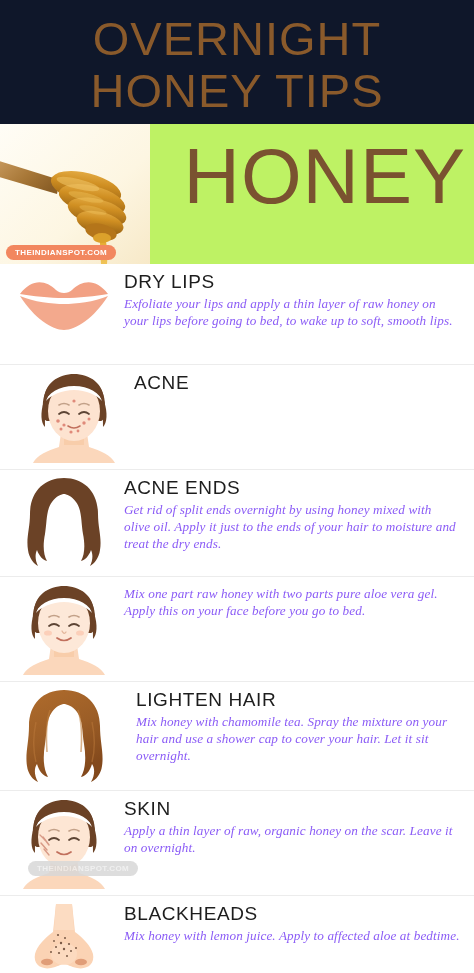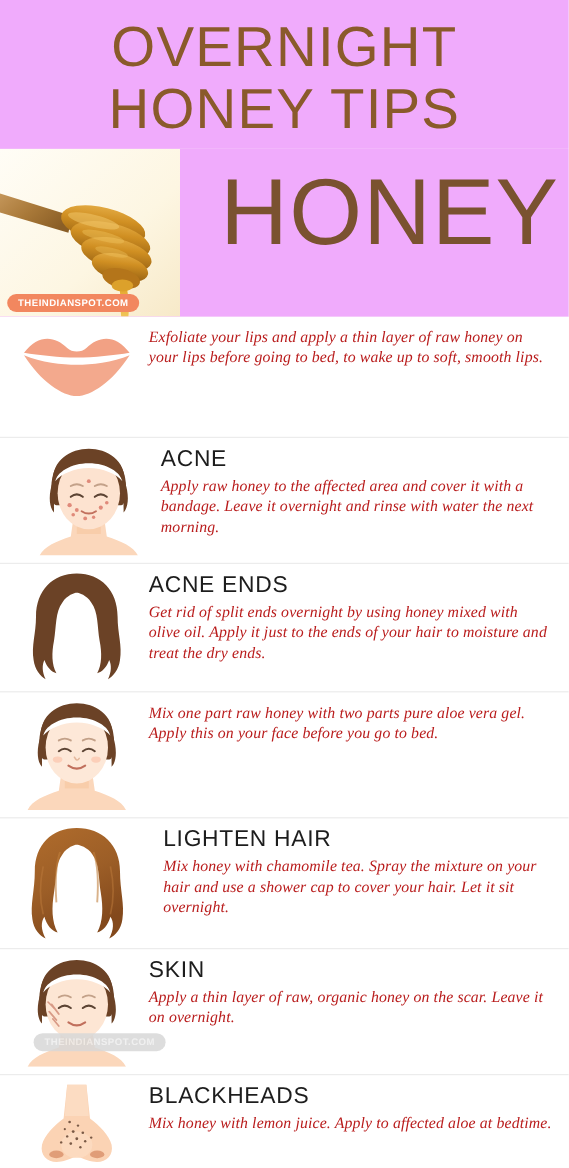--- a/index.html
+++ b/index.html
@@ -21,21 +21,21 @@
     width: 474px;
     height: 973px;
     position: relative;
     background: #fdfaf7;
     display: flex;
     flex-direction: column;
   }
 
   
   .title-block {
-    background: #f0abfc;
+    background: #0f172a;
     padding: 14px 0 8px 0;
     text-align: center;
     flex: 0 0 auto;
   }
 
   .title-line {
     font-family: "Liberation Sans", sans-serif;
     color: #8a5a2b;
     font-weight: 400;
     letter-spacing: 1px;
@@ -43,21 +43,21 @@
     font-size: 46px;
   }
 
   .title-line.l1 { font-size: 47px; }
   .title-line.l2 { font-size: 47px; margin-top: 2px; }
 
   
   .honey-banner {
     position: relative;
     height: 140px;
-    background: #f0abfc;
+    background: #bef264;
     flex: 0 0 auto;
     overflow: hidden;
     text-align: center;
   }
 
   .honey-word {
     position: absolute;
     right: 8px;
     top: 4px;
     font-size: 78px;
@@ -150,21 +150,21 @@
     color: #1d1d1d;
     margin-bottom: 2px;
     line-height: 1.1;
   }
 
   .tip-text {
     font-family: "Liberation Serif", serif;
     font-style: italic;
     font-size: 13.2px;
     line-height: 1.30;
-    color: #b91c1c;
+    color: #8b5cf6;
     letter-spacing: 0.1px;
   }
 
   
   .tip.h-lips   { min-height: 100px; }
   .tip.h-acne   { min-height: 100px; padding-left: 24px; }
   .tip.h-split  { min-height: 103px; }
   .tip.h-glow   { min-height: 95px;  }
   .tip.h-light  { min-height: 103px; gap: 12px; }
   .tip.h-scar   { min-height: 95px;  }
@@ -235,20 +235,21 @@
   <div class="tips">
 
     <div class="tip h-lips">
       <div class="tip-icon">
         <svg width="96" height="64" viewBox="0 0 96 64">
           <path d="M4 24 C 16 8, 30 10, 40 20 C 44 24, 52 24, 56 20 C 66 10, 80 8, 92 24 C 80 26, 62 28, 48 28 C 34 28, 16 26, 4 24 Z" fill="#f2a184"></path>
           <path d="M4 26 C 18 48, 36 60, 48 60 C 60 60, 78 48, 92 26 C 78 32, 60 34, 48 34 C 36 34, 18 32, 4 26 Z" fill="#f3a98d"></path>
         </svg>
       </div>
       <div class="tip-body">
+        <div class="tip-title">DRY LIPS</div>
         <div class="tip-text">Exfoliate your lips and apply a thin layer of raw honey on your lips before going to bed, to wake up to soft, smooth lips.</div>
       </div>
     </div>
 
     <div class="tip h-acne">
       <div class="tip-icon">
         <svg width="86" height="92" viewBox="0 0 86 92">
 
           <path d="M30 62 L56 62 L58 76 C 70 80, 80 84, 84 92 L 2 92 C 6 84, 16 80, 28 76 Z" fill="#fbd7bb"></path>
           <rect x="33" y="58" width="20" height="16" fill="#f8cdaa"></rect>
@@ -277,21 +278,20 @@
           <circle cx="30" cy="58" r="1.5" fill="#e08a7a"></circle>
           <circle cx="40" cy="61" r="1.6" fill="#e08a7a"></circle>
           <circle cx="53" cy="52" r="1.7" fill="#e08a7a"></circle>
           <circle cx="58" cy="48" r="1.5" fill="#e08a7a"></circle>
           <circle cx="43" cy="30" r="1.6" fill="#e08a7a"></circle>
           <circle cx="47" cy="60" r="1.4" fill="#e08a7a"></circle>
         </svg>
       </div>
       <div class="tip-body">
         <div class="tip-title">ACNE</div>
-        <div class="tip-text">Apply raw honey to the affected area and cover it with a bandage. Leave it overnight and rinse with water the next morning.</div>
       </div>
     </div>
 
     <div class="tip h-split">
       <div class="tip-icon">
         <svg width="84" height="94" viewBox="0 0 84 94">
           <path d="M42 2
                    C 22 2, 8 16, 8 38
                    C 8 52, 4 62, 6 74
                    C 7 82, 12 88, 16 90

